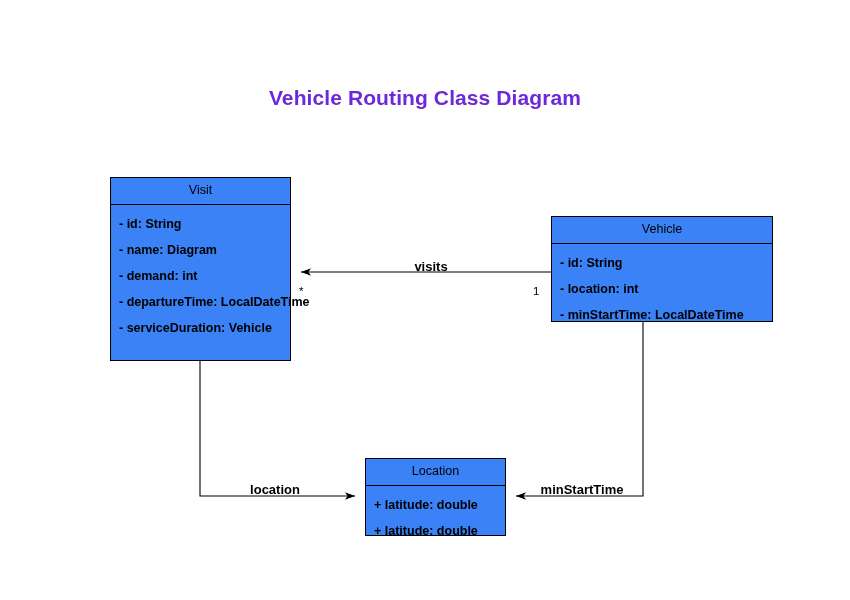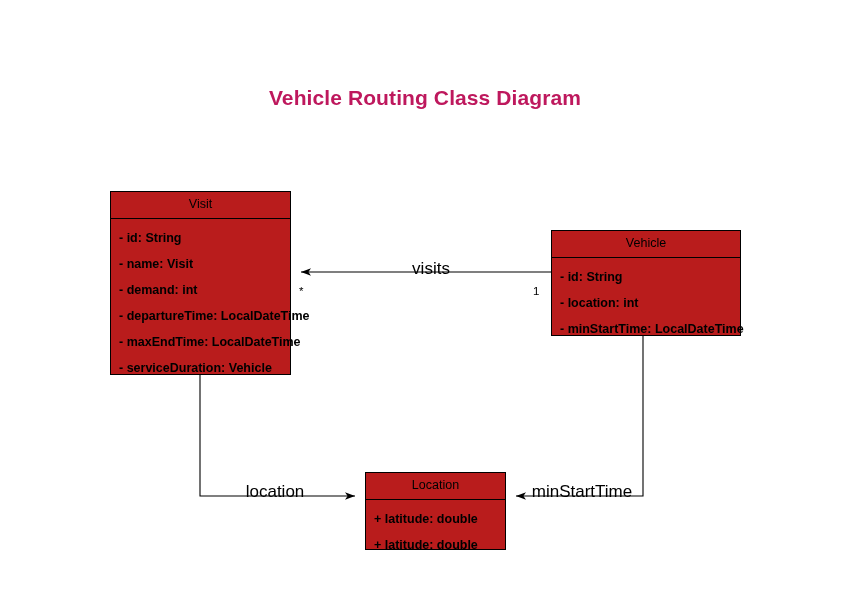--- a/index.html
+++ b/index.html
@@ -33,31 +33,30 @@
 
   .diagram-title {
     position: absolute;
     left: 0;
     top: 86px;
     width: 850px;
     text-align: center;
     font-size: 21px;
     font-weight: bold;
     letter-spacing: 0.1px;
-    color: #be185d;
+    color: #6d28d9;
   }
 
   
   .uml-class {
     position: absolute;
     box-sizing: border-box;
-    background: #b91c1c;
+    background: #3b82f6;
     border: 1px solid #000000;
     z-index: 2;
-    margin-top: 14px;
   }
   .uml-class-name {
     text-align: center;
     font-size: 12.5px;
     line-height: 25px;
     height: 26px;
     border-bottom: 1px solid #000000;
     color: #000000;
     white-space: nowrap;
     overflow: hidden;
@@ -68,30 +67,31 @@
   }
   .uml-attr {
     font-size: 12.5px;
     line-height: 14px;
     padding: 6px 0 6px 8px;
     color: #000000;
     white-space: nowrap;
   }
 
   #class-visit   { left: 110px; top: 177px; width: 181px; height: 184px; }
-  #class-vehicle { left: 551px; top: 216px; width: 190px; height: 106px; }
+  #class-vehicle { left: 551px; top: 216px; width: 222px; height: 106px; }
   #class-location{ left: 365px; top: 458px; width: 141px; height: 78px; }
 
   
   .edge-label {
     position: absolute;
-    font-size: 17px;
+    font-size: 13px;
     color: #000000;
     white-space: nowrap;
     z-index: 3;
+    font-weight: bold;
   }
   .mult-label {
     position: absolute;
     font-size: 11.5px;
     color: #000000;
     white-space: nowrap;
     z-index: 3;
   }
 
   #label-visits       { left: 431px; top: 259px; transform: translateX(-50%); }
@@ -135,24 +135,23 @@
   <div class="mult-label" id="mult-vehicle-end">1</div>
 
   <div class="edge-label" id="label-location">location</div>
 
   <div class="edge-label" id="label-homelocation">minStartTime</div>
 
   <div class="uml-class" id="class-visit">
     <div class="uml-class-name">Visit</div>
     <div class="uml-attrs">
       <div class="uml-attr">- id: String</div>
-      <div class="uml-attr">- name: Visit</div>
+      <div class="uml-attr">- name: Diagram</div>
       <div class="uml-attr">- demand: int</div>
       <div class="uml-attr">- departureTime: LocalDateTime</div>
-      <div class="uml-attr">- maxEndTime: LocalDateTime</div>
       <div class="uml-attr">- serviceDuration: Vehicle</div>
     </div>
   </div>
 
   <div class="uml-class" id="class-vehicle">
     <div class="uml-class-name">Vehicle</div>
     <div class="uml-attrs">
       <div class="uml-attr">- id: String</div>
       <div class="uml-attr">- location: int</div>
       <div class="uml-attr">- minStartTime: LocalDateTime</div>

